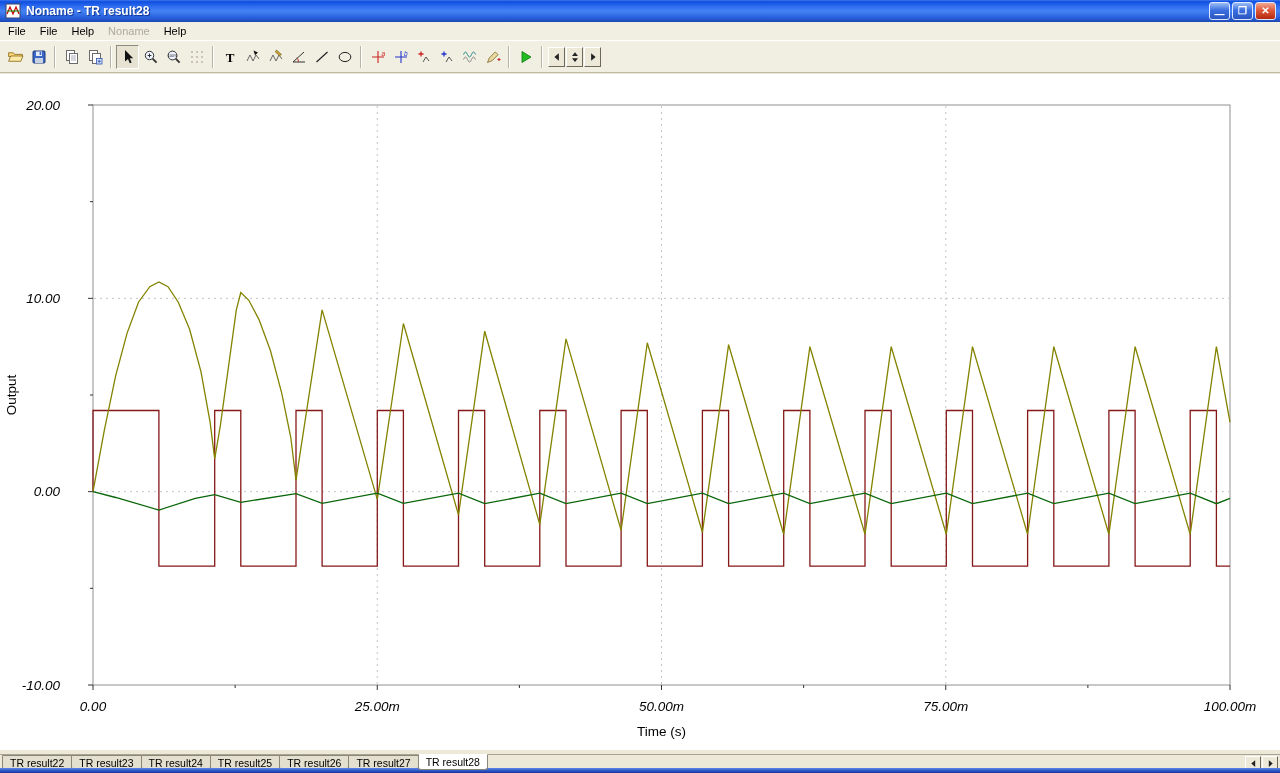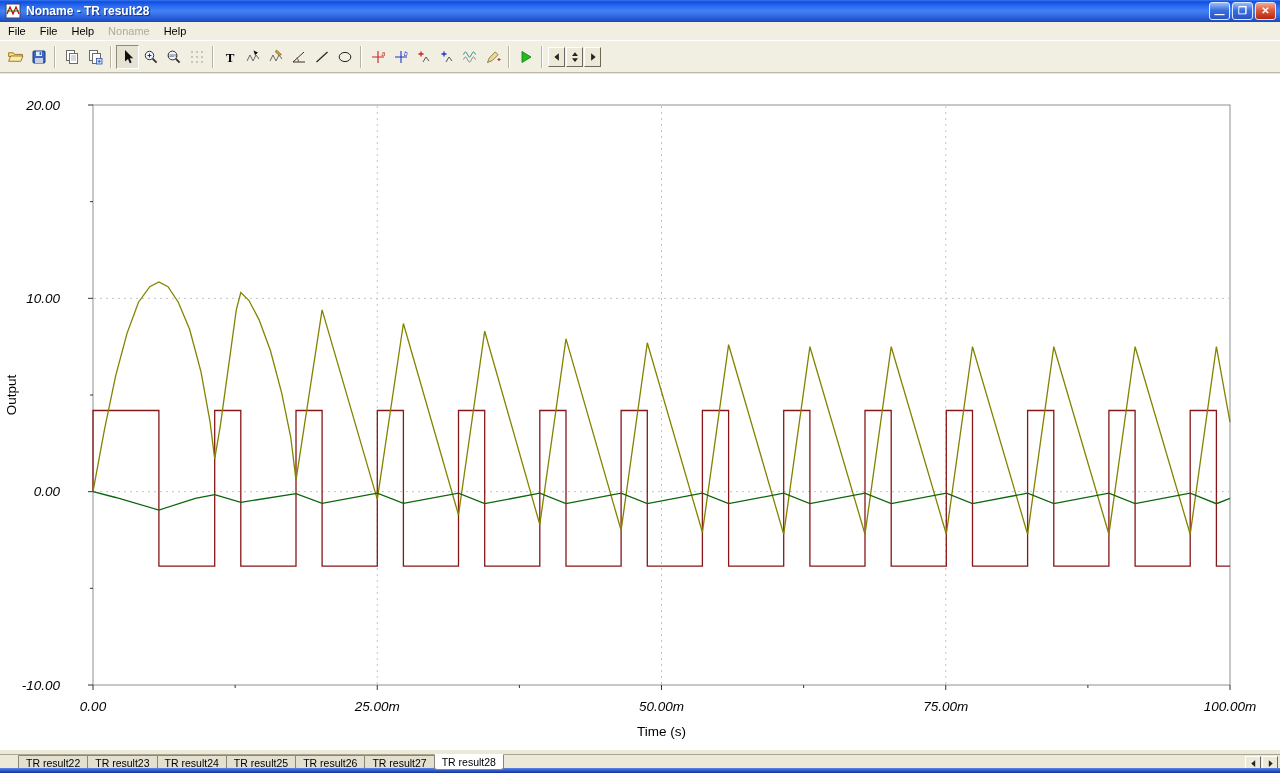--- a/index.html
+++ b/index.html
@@ -40,21 +40,21 @@
   .tb.pressed{ border:1px solid #9a968a; border-color:#8f8b7e #ffffff #ffffff #8f8b7e; background:#e6e3d2; }
   .tb.raised{ border:1px solid; border-color:#ffffff #6d685a #6d685a #ffffff; background:#ece9d8; width:17px; height:20px; margin-left:1px; }
   .sep{ width:2px; height:22px; margin:0 4px; border-left:1px solid #b8b4a1; border-right:1px solid #ffffff; }
 
   
   .client{ position:absolute; top:74px; left:0; width:1280px; height:676px; background:#ffffff; }
   .client svg text{ font-family:"Liberation Sans",sans-serif; }
 
   
   .tabbar{ position:absolute; top:754px; left:0; width:1280px; height:17px;
-    background:#ece9d8; border-top:1px solid #a9a491; display:flex; align-items:flex-start; padding-left:18px; }
+    background:#ece9d8; border-top:1px solid #a9a491; display:flex; align-items:flex-start; padding-left:2px; }
   .tab{ height:15px; line-height:14px; padding:0 7px; font-size:10.5px; color:#000;
     background:#e3e0cf; border:1px solid #8a867a; margin-right:-1px;
     border-radius:0 0 3px 3px; cursor:default; white-space:nowrap; }
   .tab.active{ background:#ffffff; height:16px; margin-top:-1px; border-top:1px solid #ffffff; position:relative; z-index:2;text-align:center; }
   .tab-scrolls{ position:absolute; right:2px; top:1px; display:flex; gap:1px; }
   .tsb{ width:16px; height:14px; background:#ece9d8; border:1px solid; padding:0;
     border-color:#ffffff #6d685a #6d685a #ffffff; display:flex; align-items:center; justify-content:center; }
 
   
   .bottomstrip{ position:absolute; top:768px; left:0; width:1280px; height:5px;

